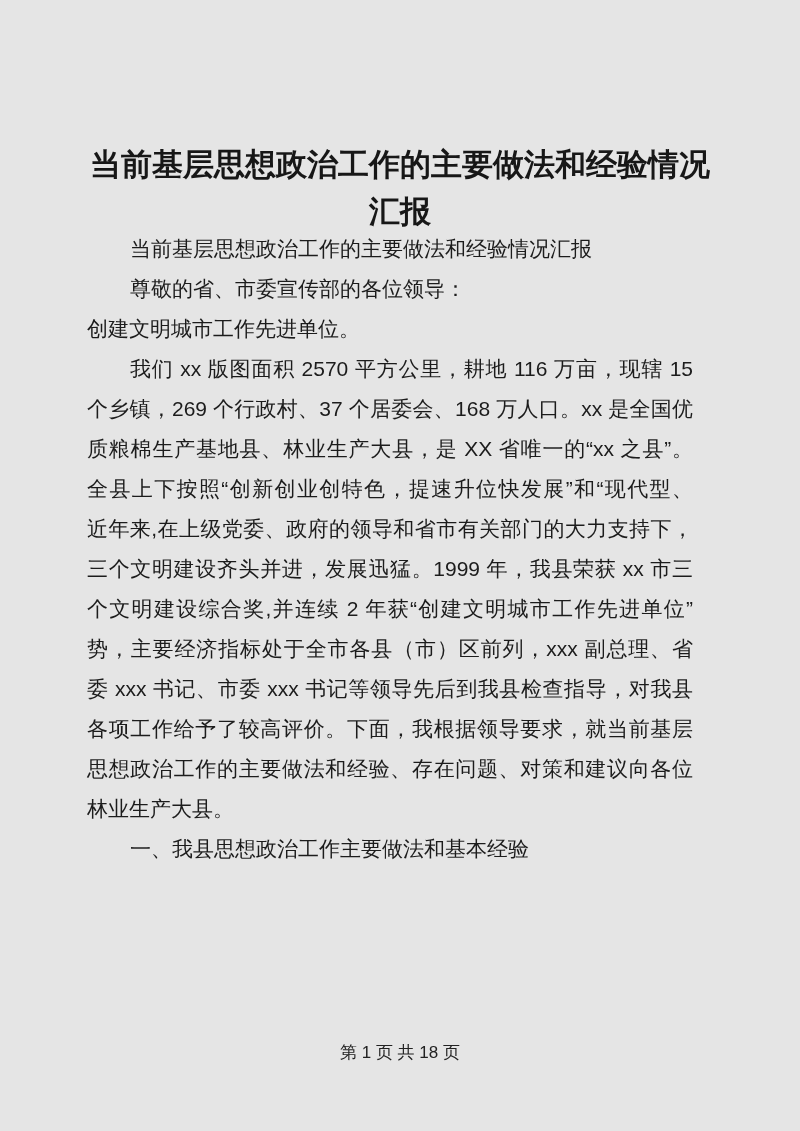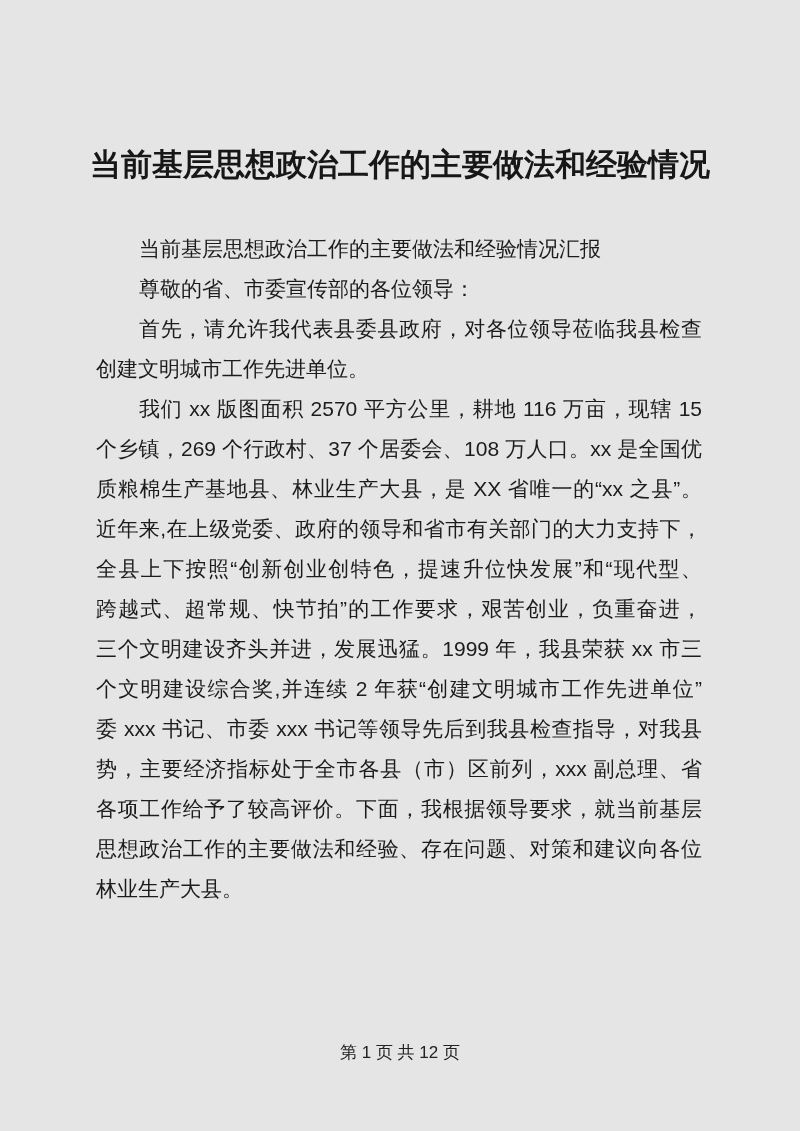--- a/index.html
+++ b/index.html
@@ -25,21 +25,21 @@
     text-align: center;
     font-size: 31px;
     font-weight: 700;
     line-height: 47px;
     color: #171717;
   }
   .title-line { display: block; }
   .body-lines {
     position: absolute;
     top: 229px;
-    left: 96px;
+    left: 87px;
     width: 606px;
   }
   .line {
     height: 40px;
     line-height: 40px;
     font-size: 21px;
     text-align: left;
     color: #1c1c1c;
   }
   .line.fill {
@@ -60,39 +60,39 @@
     color: #222222;
   }
 </style>
 </head>
 <body>
 
 <div class="page">
 
   <h1 class="doc-title">
     <span class="title-line">当前基层思想政治工作的主要做法和经验情况</span>
+    <span class="title-line">汇报</span>
   </h1>
 
   <div class="body-lines">
       <div class="line indent">当前基层思想政治工作的主要做法和经验情况汇报</div>
       <div class="line indent">尊敬的省、市委宣传部的各位领导：</div>
-      <div class="line indent fill">首先，请允许我代表县委县政府，对各位领导莅临我县检查</div>
       <div class="line">创建文明城市工作先进单位。</div>
       <div class="line indent fill">我们 xx 版图面积 2570 平方公里，耕地 116 万亩，现辖 15</div>
-      <div class="line fill">个乡镇，269 个行政村、37 个居委会、108 万人口。xx 是全国优</div>
+      <div class="line fill">个乡镇，269 个行政村、37 个居委会、168 万人口。xx 是全国优</div>
       <div class="line fill">质粮棉生产基地县、林业生产大县，是 XX 省唯一的“xx 之县”。</div>
+      <div class="line fill">全县上下按照“创新创业创特色，提速升位快发展”和“现代型、</div>
       <div class="line fill">近年来,在上级党委、政府的领导和省市有关部门的大力支持下，</div>
-      <div class="line fill">全县上下按照“创新创业创特色，提速升位快发展”和“现代型、</div>
-      <div class="line fill">跨越式、超常规、快节拍”的工作要求，艰苦创业，负重奋进，</div>
       <div class="line fill">三个文明建设齐头并进，发展迅猛。1999 年，我县荣获 xx 市三</div>
       <div class="line fill">个文明建设综合奖,并连续 2 年获“创建文明城市工作先进单位”</div>
+      <div class="line fill">势，主要经济指标处于全市各县（市）区前列，xxx 副总理、省</div>
       <div class="line fill">委 xxx 书记、市委 xxx 书记等领导先后到我县检查指导，对我县</div>
-      <div class="line fill">势，主要经济指标处于全市各县（市）区前列，xxx 副总理、省</div>
       <div class="line fill">各项工作给予了较高评价。下面，我根据领导要求，就当前基层</div>
       <div class="line fill">思想政治工作的主要做法和经验、存在问题、对策和建议向各位</div>
       <div class="line">林业生产大县。</div>
+      <div class="line indent">一、我县思想政治工作主要做法和基本经验</div>
     </div>
 
   <div class="page-footer">
-    <span>第 1 页 共 12 页</span>
+    <span>第 1 页 共 18 页</span>
   </div>
 
 </div>
 
 </body></html>

